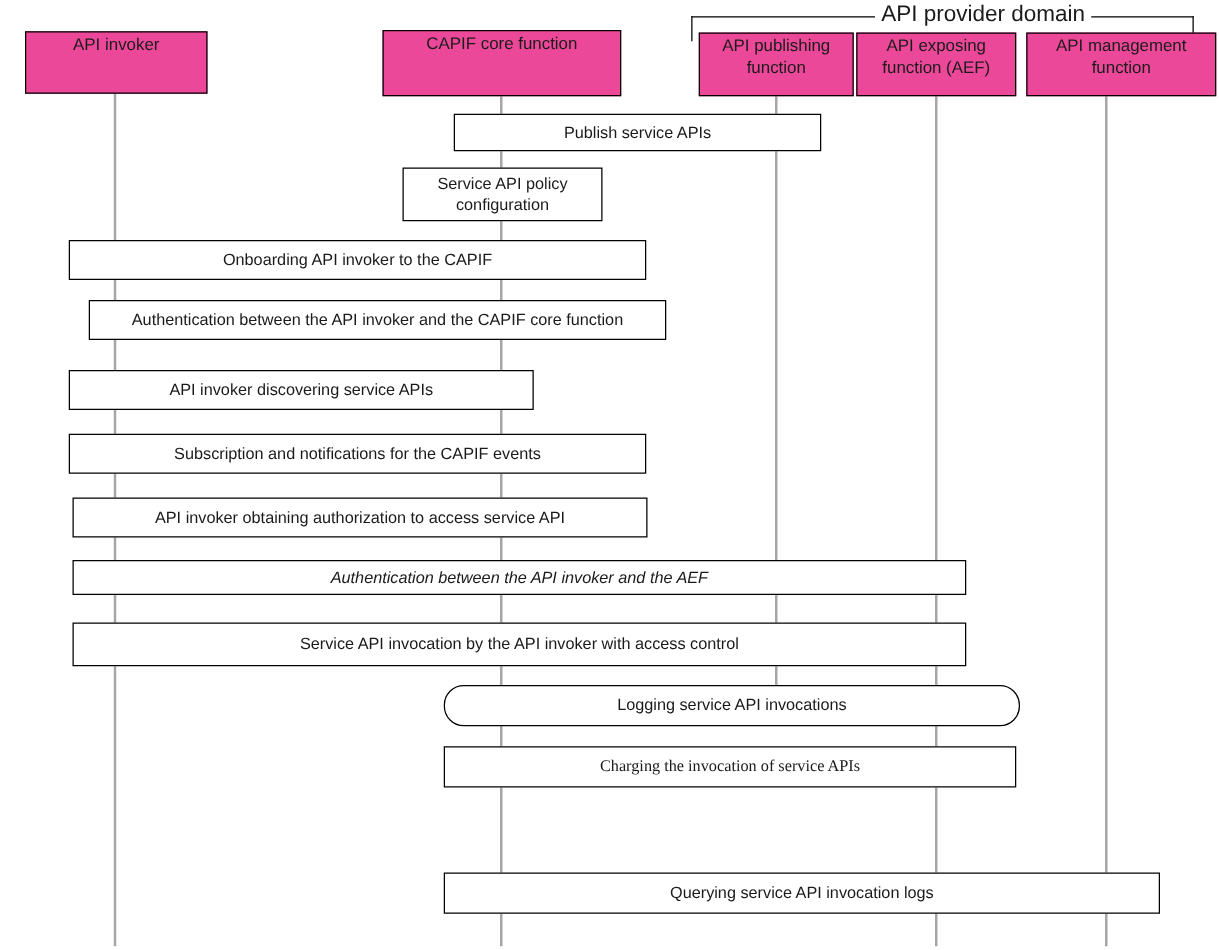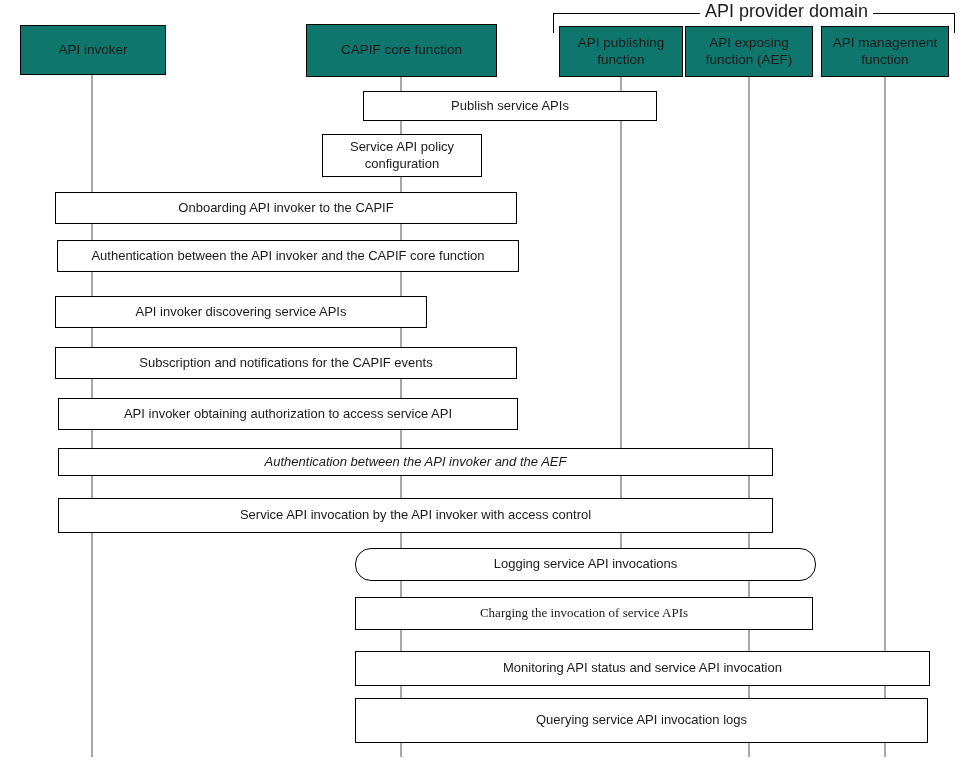--- a/index.html
+++ b/index.html
@@ -26,23 +26,22 @@
     width: 2px;
     background: #a6a6a6;
     z-index: 1;
   }
 
   
   .actor-box {
     position: absolute;
     box-sizing: border-box;
     border: 1.3px solid #000000;
-    background: #0f766e;
+    background: #ec4899;
     display: flex;
-    align-items: center;
     justify-content: center;
     text-align: center;
     font-size: 13.5px;
     line-height: 1.25;
     color: #1a1a1a;
     z-index: 3;
     padding: 2px 4px;
   }
 
   
@@ -106,37 +105,37 @@
   </div>
 
   <div class="actor-box" style="left:559px; top:26px; width:124px; height:51px;">
     <span>API publishing function</span>
   </div>
 
   <div class="actor-box" style="left:685px; top:26px; width:128px; height:51px;">
     <span>API exposing function (AEF)</span>
   </div>
 
-  <div class="actor-box" style="left:821px; top:26px; width:128px; height:51px;">
+  <div class="actor-box" style="left:821px; top:26px; width:152px; height:51px;">
     <span>API management function</span>
   </div>
 
   <div class="step-box" style="left:363px; top:91px; width:294px; height:30px;">
     <span>Publish service APIs</span>
   </div>
 
   <div class="step-box" style="left:322px; top:134px; width:160px; height:43px;">
     <span>Service API policy configuration</span>
   </div>
 
   <div class="step-box" style="left:55px; top:192px; width:462px; height:32px;">
     <span>Onboarding API invoker to the CAPIF</span>
   </div>
 
-  <div class="step-box" style="left:57px; top:240px; width:462px; height:32px;">
+  <div class="step-box" style="left:71px; top:240px; width:462px; height:32px;">
     <span>Authentication between the API invoker and the CAPIF core function</span>
   </div>
 
   <div class="step-box" style="left:55px; top:296px; width:372px; height:32px;">
     <span>API invoker discovering service APIs</span>
   </div>
 
   <div class="step-box" style="left:55px; top:347px; width:462px; height:32px;">
     <span>Subscription and notifications for the CAPIF events</span>
   </div>
@@ -154,21 +153,18 @@
   </div>
 
   <div class="step-box" style="left:355px; top:548px; width:461px; height:33px;border-radius:16px;">
     <span>Logging service API invocations</span>
   </div>
 
   <div class="step-box" style="left:355px; top:597px; width:458px; height:33px;font-family:Liberation Serif, serif;">
     <span>Charging the invocation of service APIs</span>
   </div>
 
-  <div class="step-box" style="left:355px; top:651px; width:575px; height:35px;">
-    <span>Monitoring API status and service API invocation</span>
-  </div>
 
-  <div class="step-box" style="left:355px; top:698px; width:573px; height:45px;">
+  <div class="step-box" style="left:355px; top:698px; width:573px; height:33px;">
     <span>Querying service API invocation logs</span>
   </div>
 
 </div>
 
 </body></html>

